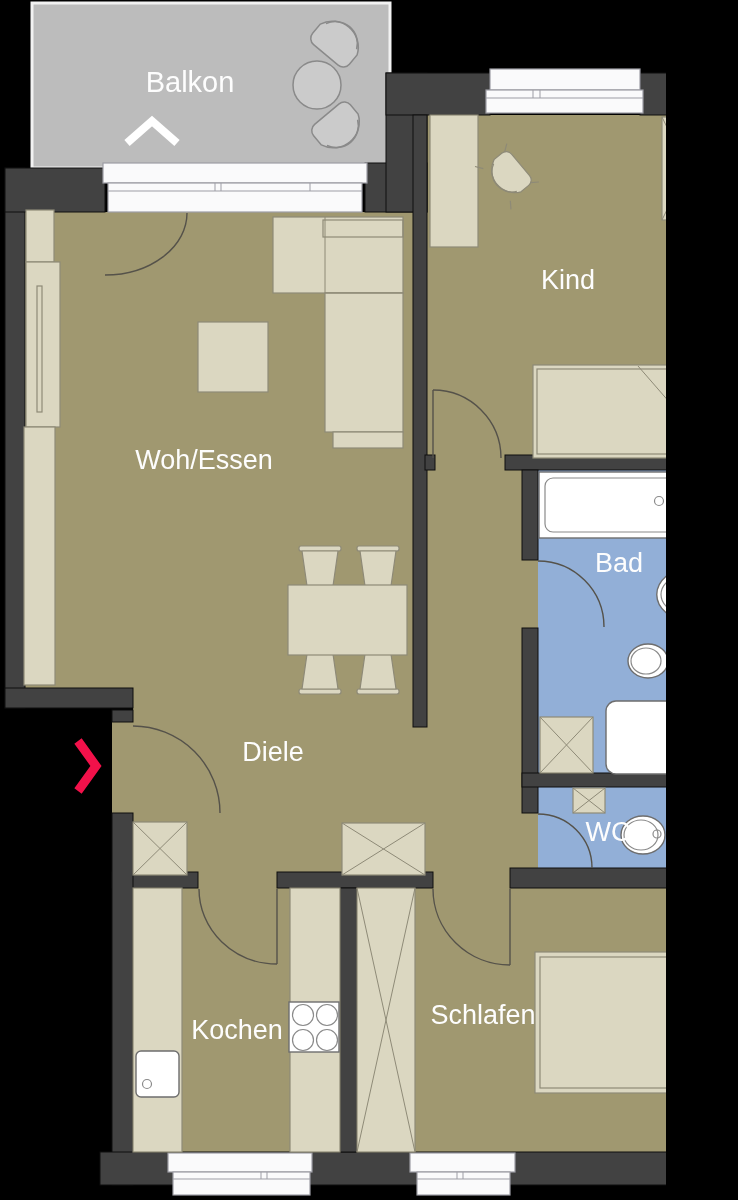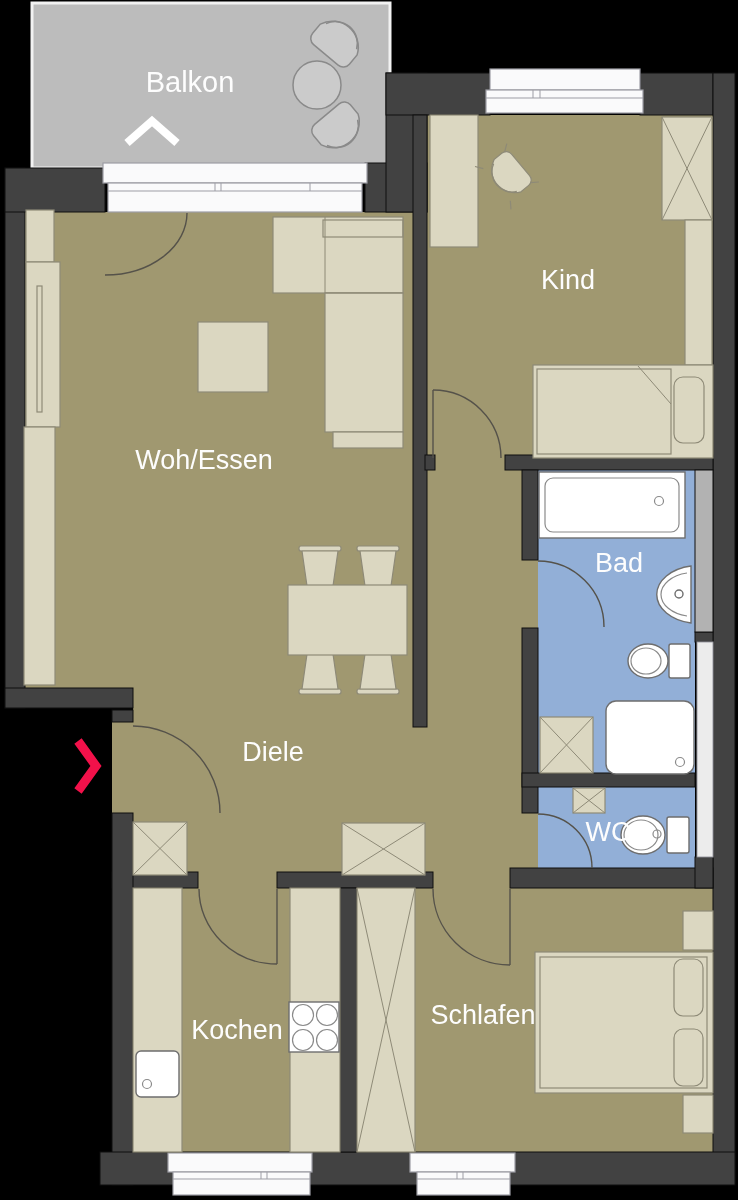--- a/index.html
+++ b/index.html
@@ -1,16 +1,16 @@
 <!DOCTYPE html>
 <html><head>
 <meta charset="utf-8">
 <style>
   html,body{margin:0;padding:0;background:#000;}
-  .stage{position:relative;width:738px;height:1200px;background:#c4b5fd;overflow:hidden;}
+  .stage{position:relative;width:666px;height:1200px;background:#c4b5fd;overflow:hidden;}
   svg{display:block;}
   .wallr{stroke:#0e0e0e;stroke-width:1;}
   .furn{fill:#dbd7c1;stroke:#8e8a77;stroke-width:1.2;}
   .furnline{fill:none;stroke:#8e8a77;stroke-width:1.2;}
   .fix{fill:#ffffff;stroke:#6e6e6e;stroke-width:1.4;}
   .fixline{fill:none;stroke:#8a8a8a;stroke-width:1.2;}
   .xline{stroke:#8e8a77;stroke-width:1;}
   .win{fill:#fafafb;stroke:#9d9da5;stroke-width:1.2;}
   .winline{stroke:#9d9da5;stroke-width:1;}
   .arc{fill:none;stroke:#55524a;stroke-width:1.4;}

